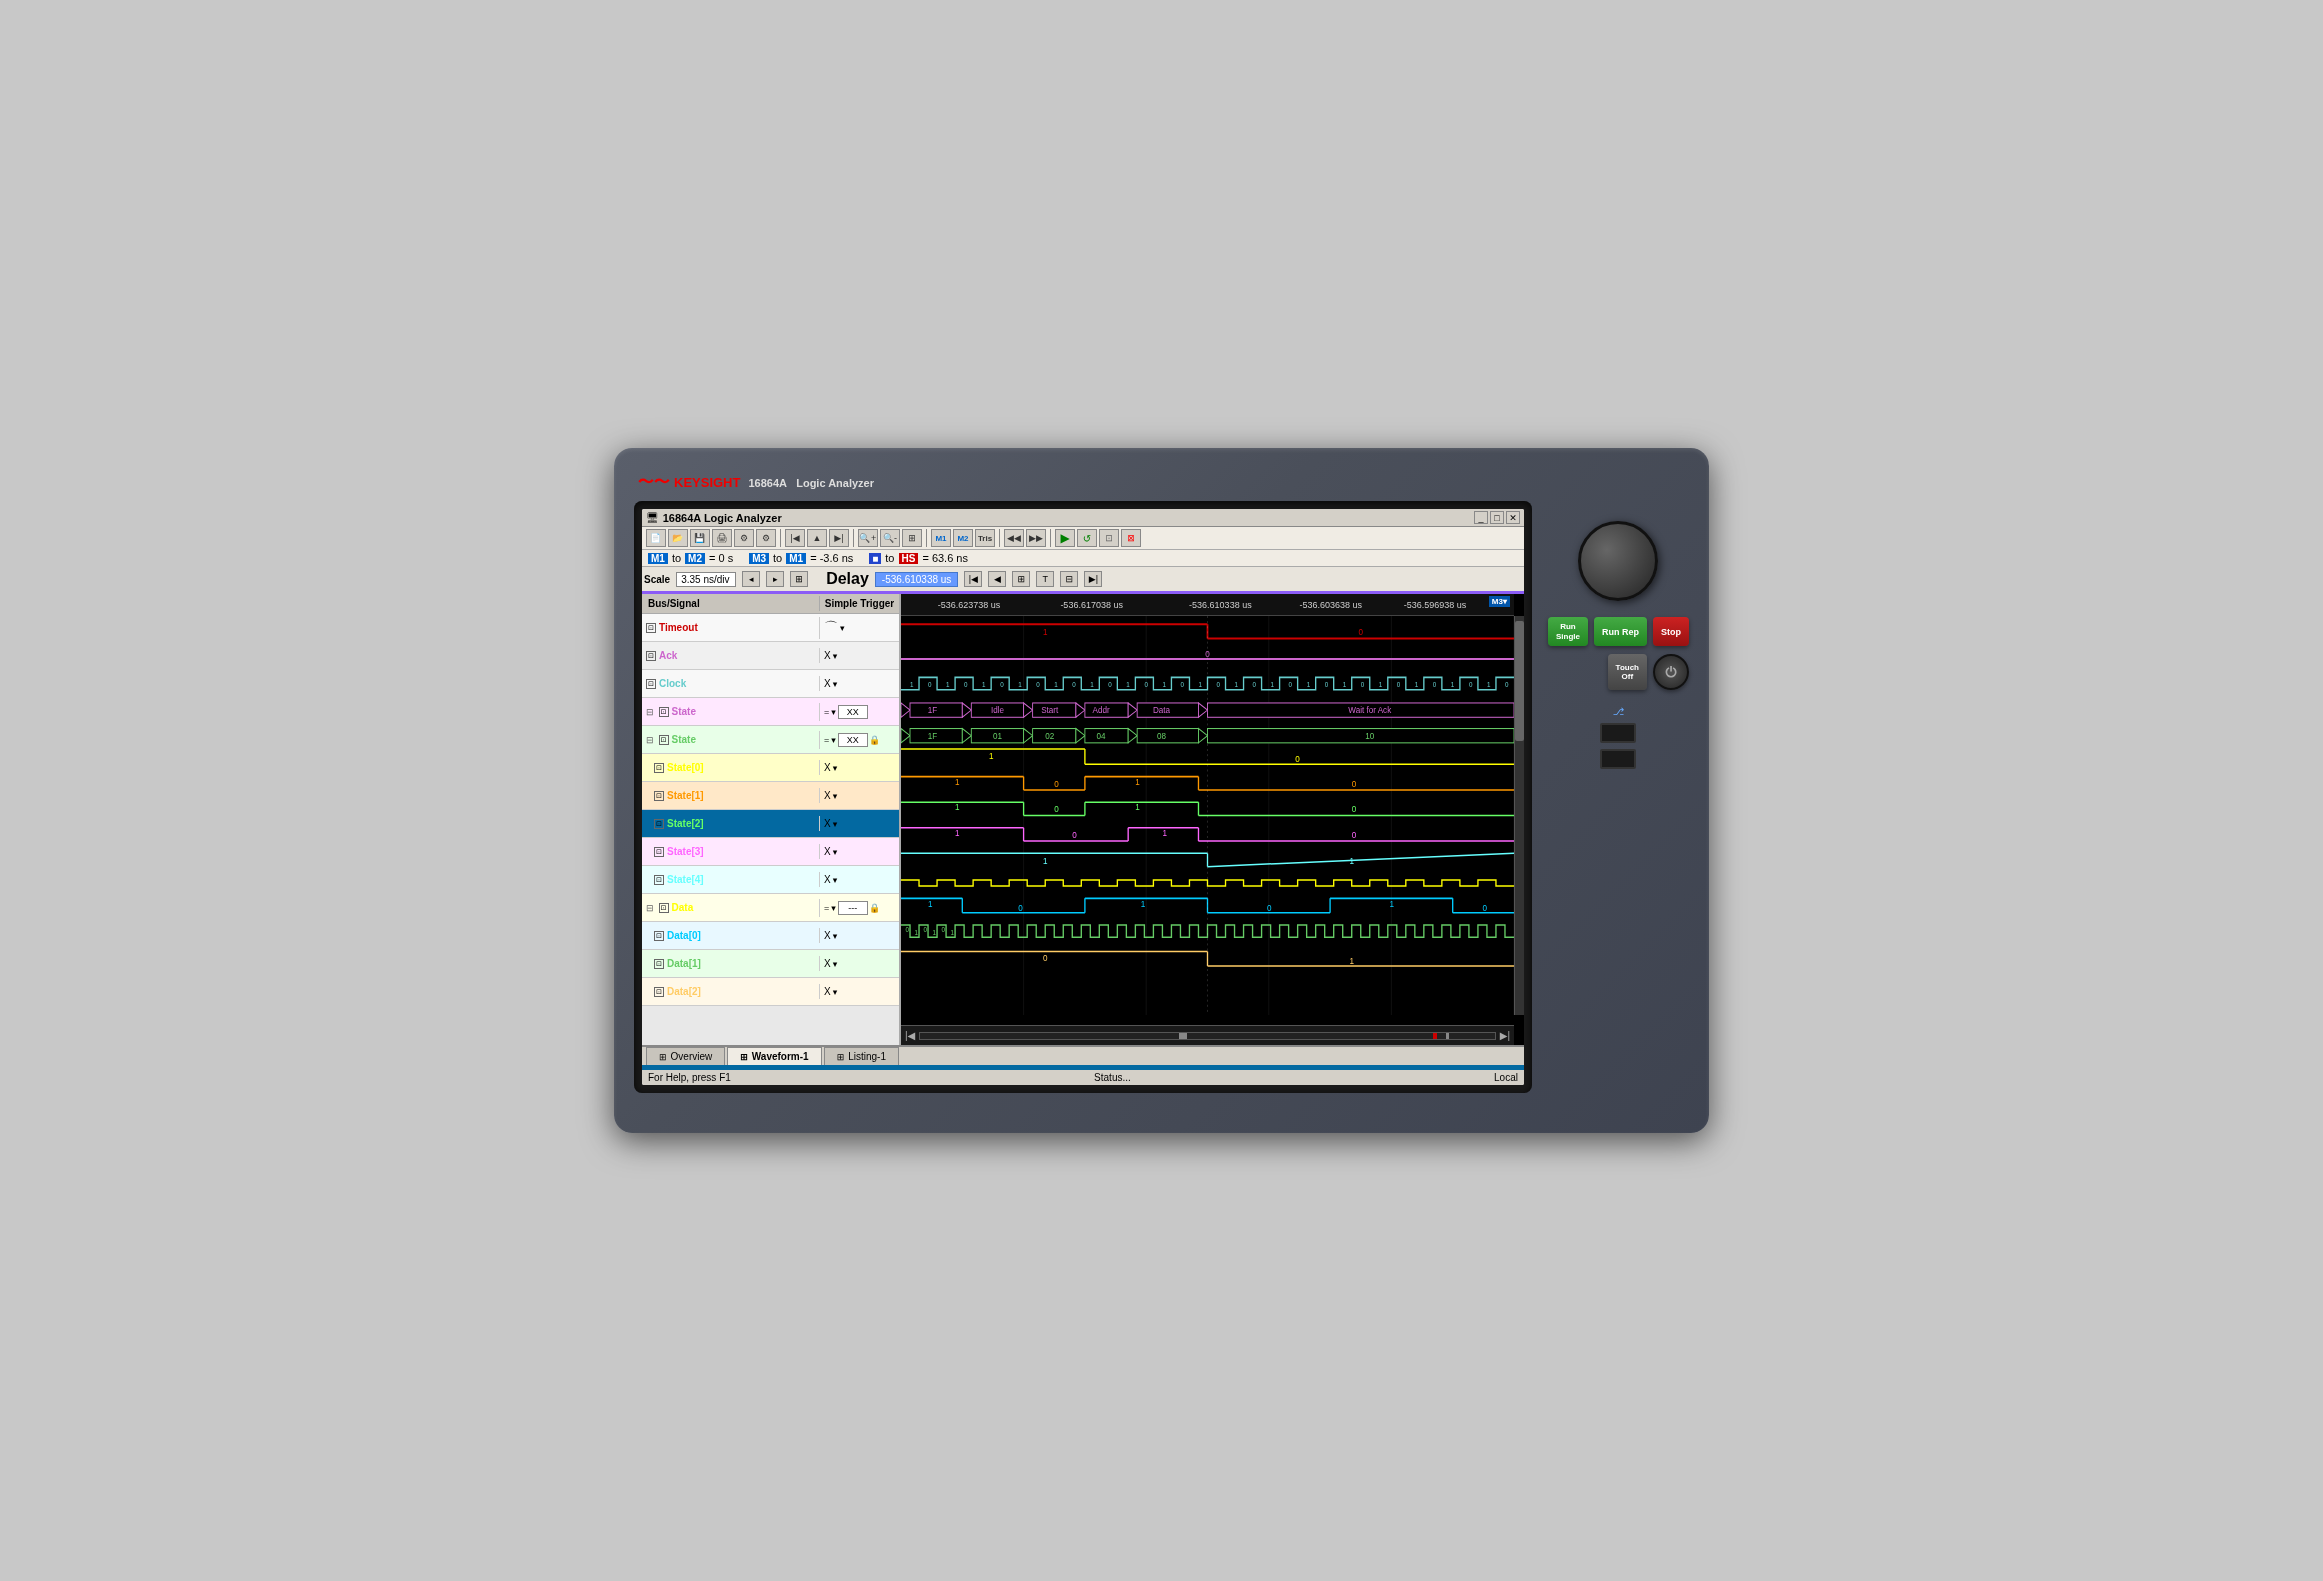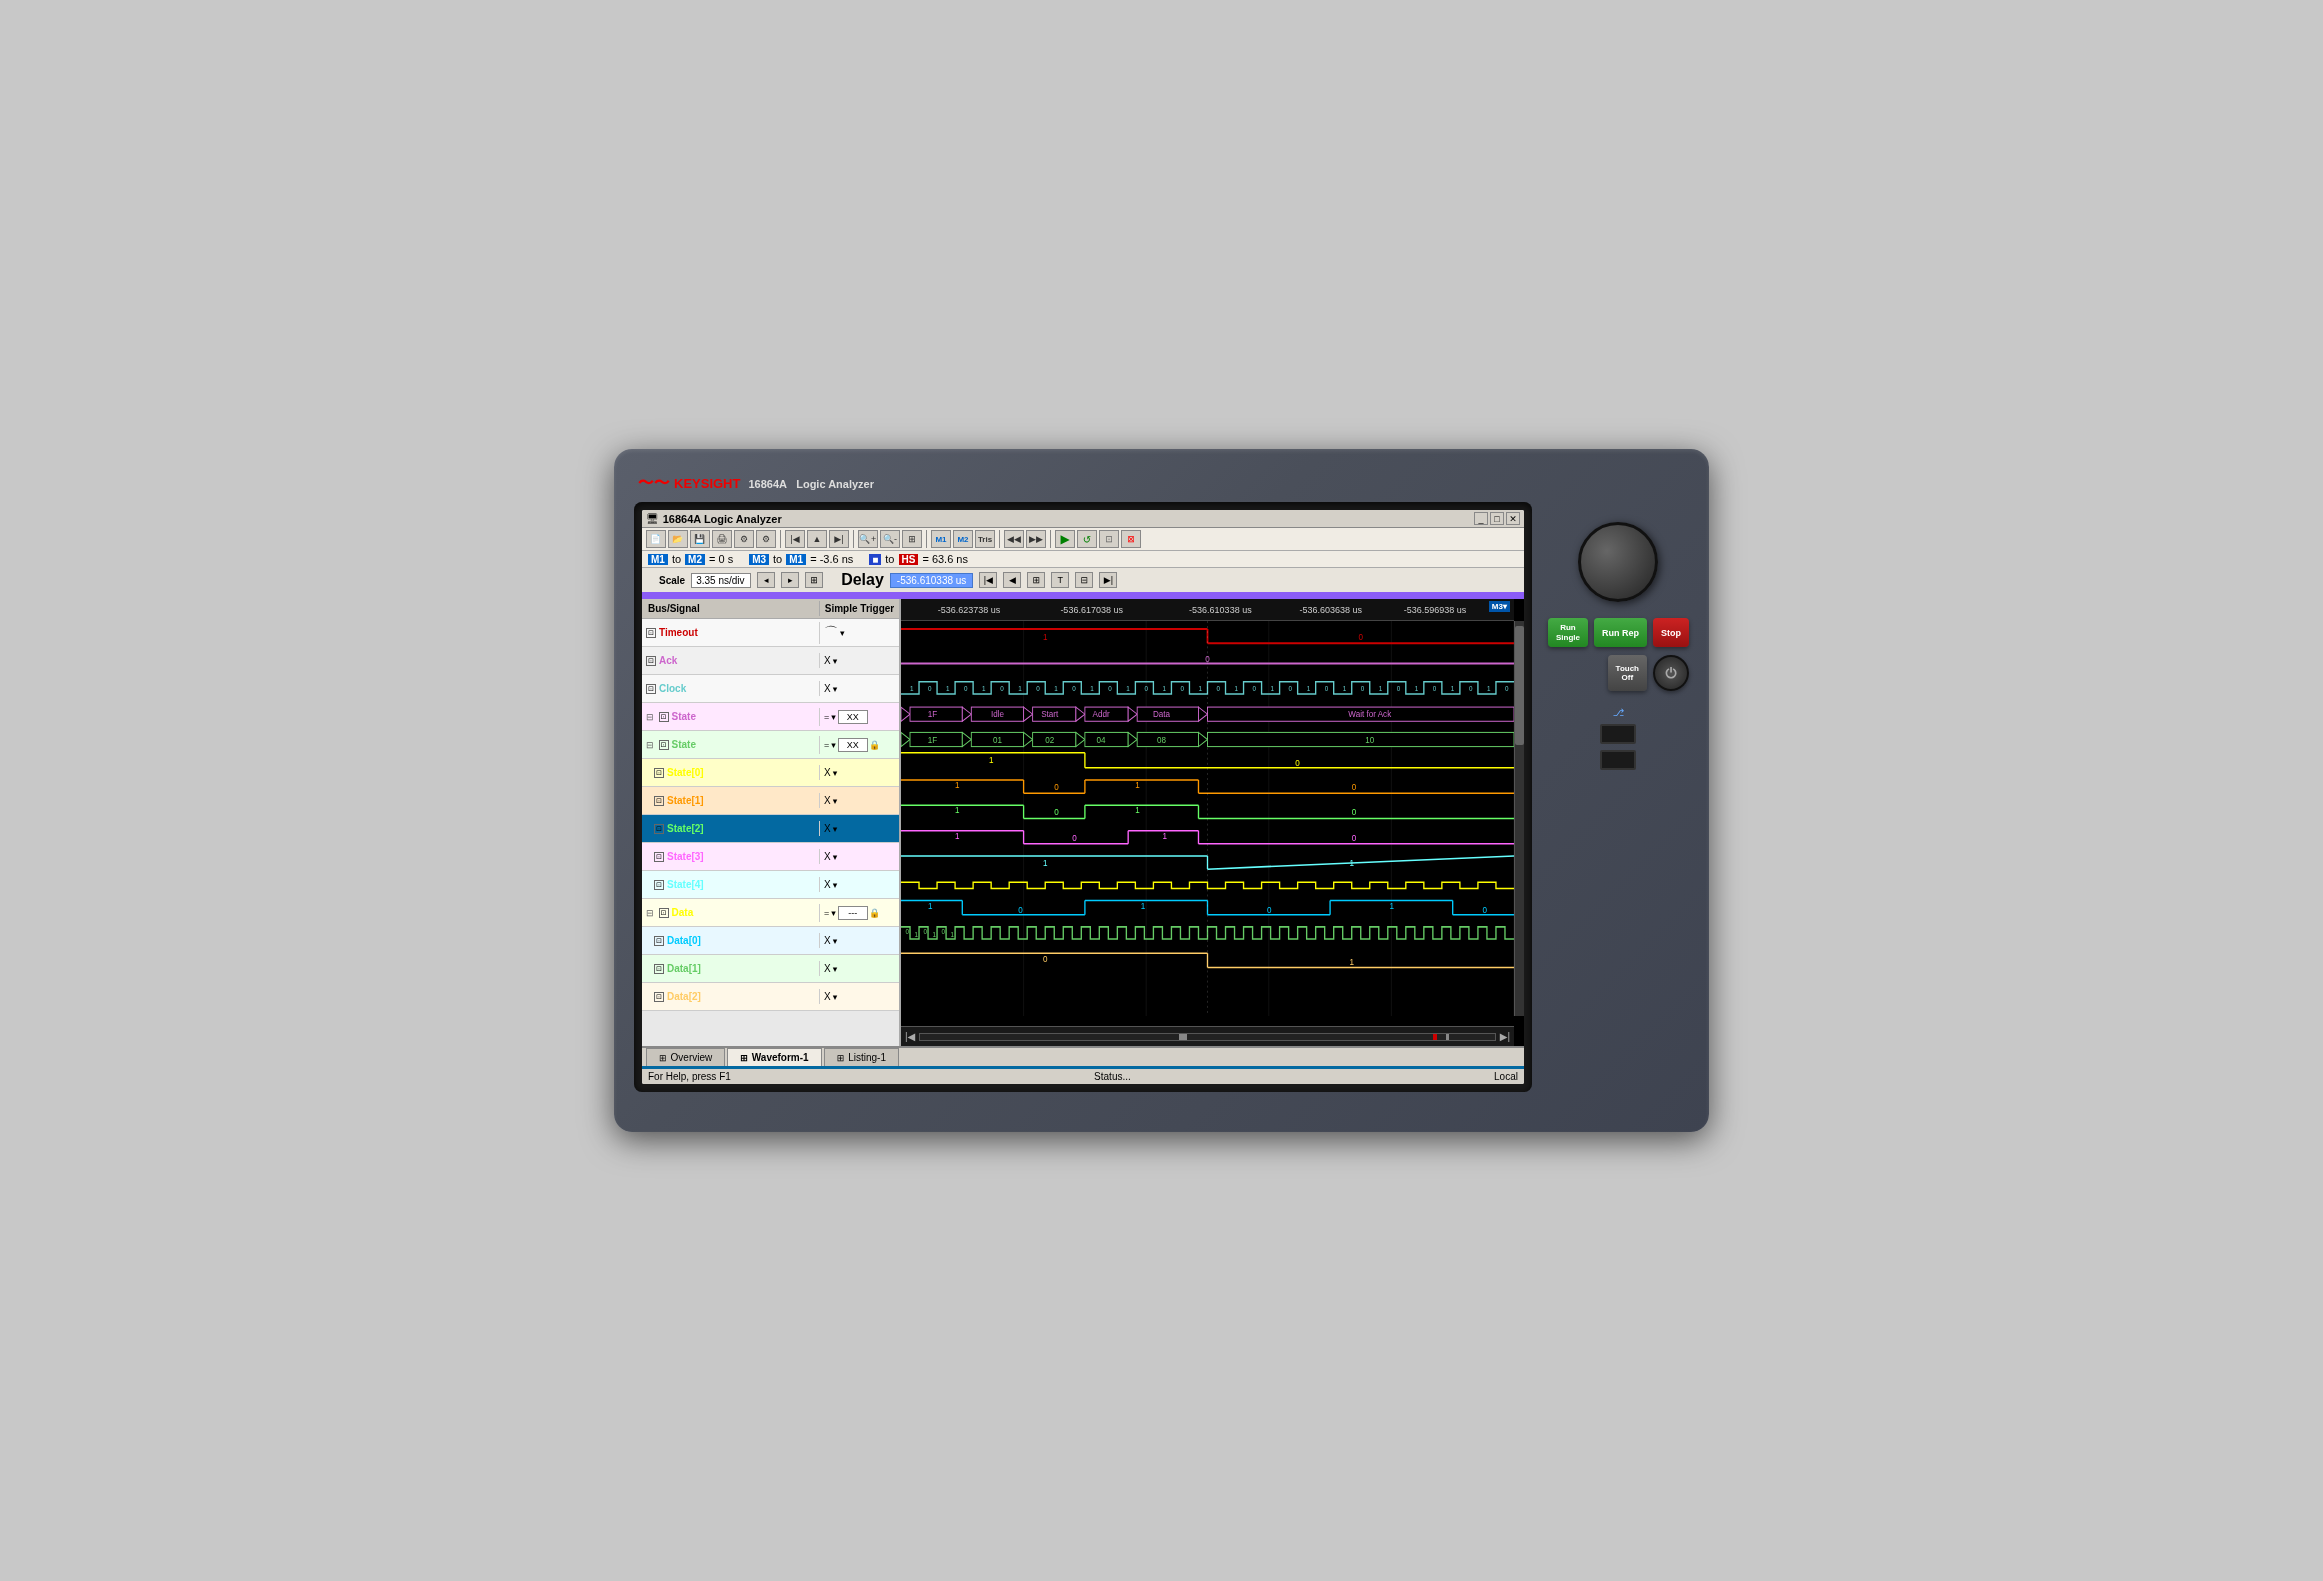--- a/index.html
+++ b/index.html
@@ -180,22 +180,22 @@
     
     .waveform-container {
       display: flex;
       flex-direction: column;
       height: 478px;
     }
 
     
     .scale-bar {
       background: #e8e4dc;
-      border-bottom: 7px solid #8b5cf6;
-      padding: 3px 17px;
+      border-bottom: 3px solid #8b5cf6;
+      padding: 3px 2px;
       display: flex;
       align-items: center;
       gap: 6px;
       font-size: 10px;
     }
 
     .scale-label {
       font-size: 10px;
       font-weight: bold;
     }
@@ -365,21 +365,21 @@
       font-weight: bold;
     }
 
     .tab-icon {
       font-size: 9px;
     }
 
     
     .status-footer {
       background: #d4d0c8;
-      border-top: 3px solid #0369a1;
+      border-top: 5px solid #0369a1;
       padding: 2px 6px;
       display: flex;
       justify-content: space-between;
       font-size: 10px;
       color: #000;
     }
 
     .knob {
       width: 80px;
       height: 80px;

